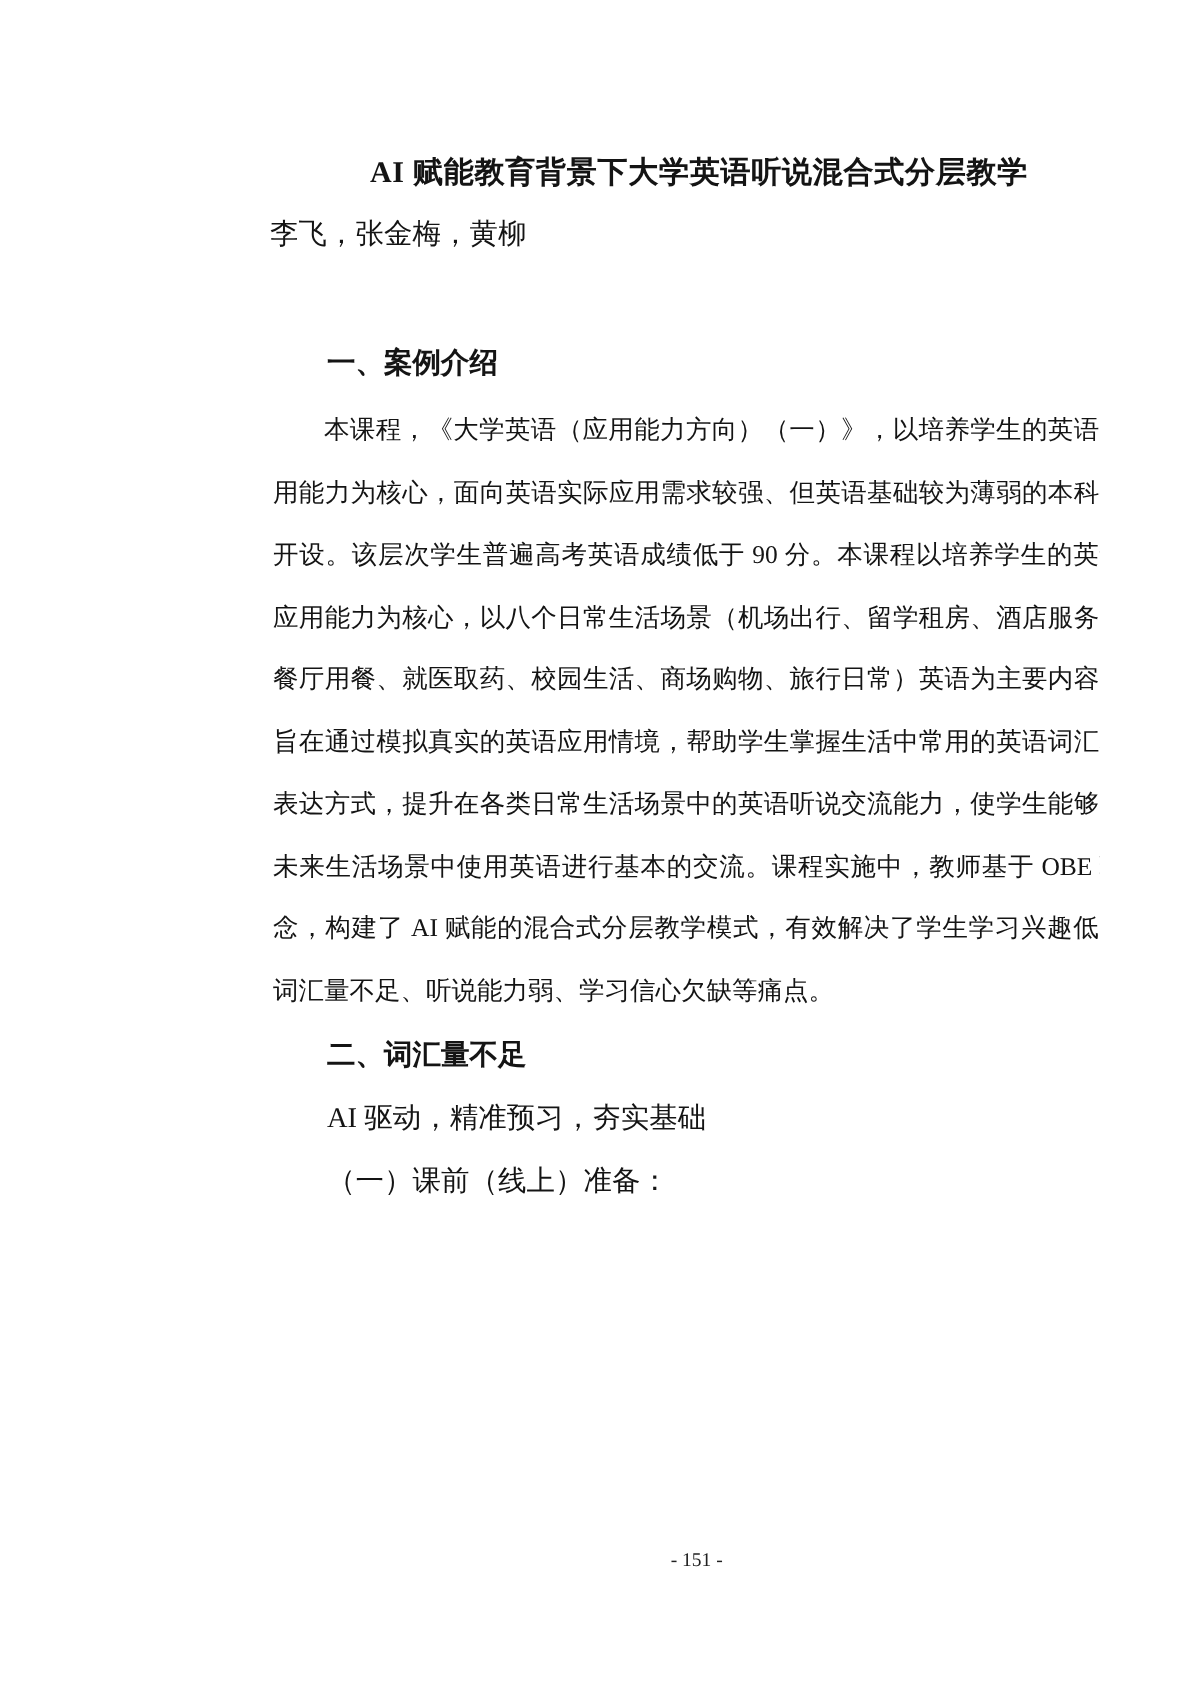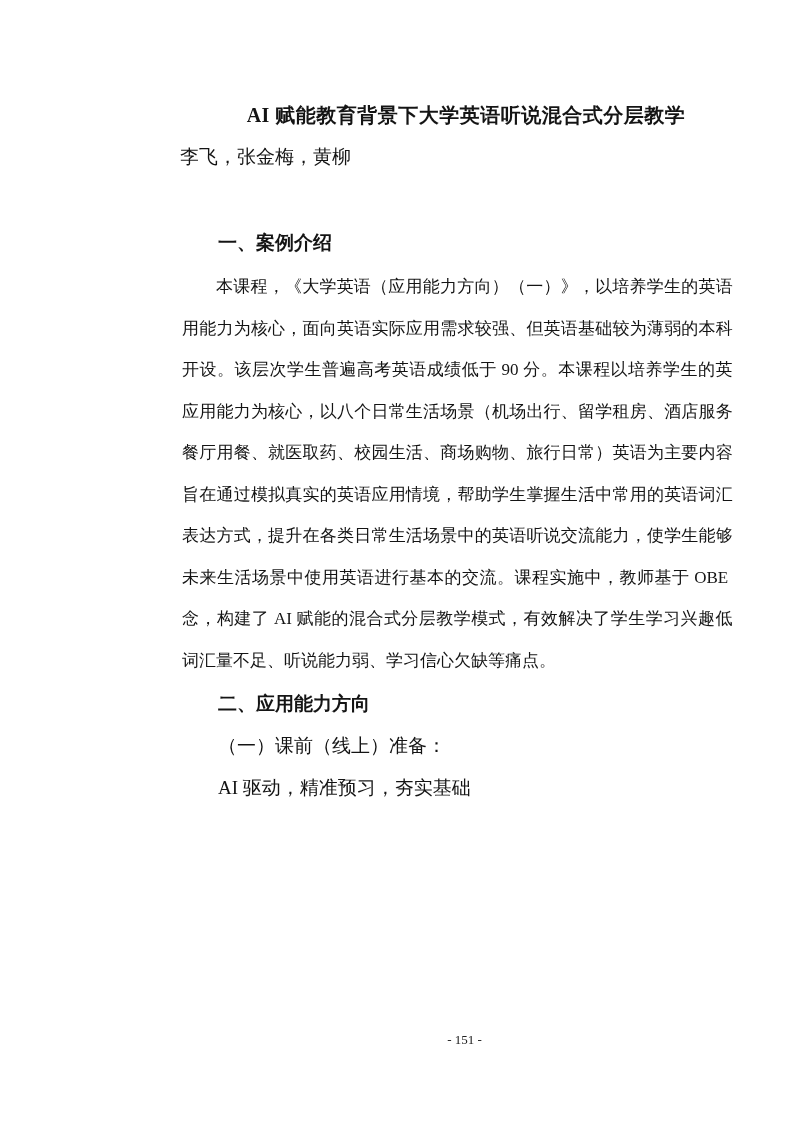--- a/index.html
+++ b/index.html
@@ -78,23 +78,23 @@
   <div class="content">
 
     <div class="doc-title">AI 赋能教育背景下大学英语听说混合式分层教学</div>
 
     <div class="authors">李飞，张金梅，黄柳</div>
 
     <h2 class="sec-heading first">一、案例介绍</h2>
 
     <p class="para">本课程，《大学英语（应用能力方向）（一）》，以培养学生的英语应用能力为核心，面向英语实际应用需求较强、但英语基础较为薄弱的本科生开设。该层次学生普遍高考英语成绩低于 90 分。本课程以培养学生的英语应用能力为核心，以八个日常生活场景（机场出行、留学租房、酒店服务、餐厅用餐、就医取药、校园生活、商场购物、旅行日常）英语为主要内容，旨在通过模拟真实的英语应用情境，帮助学生掌握生活中常用的英语词汇和表达方式，提升在各类日常生活场景中的英语听说交流能力，使学生能够在未来生活场景中使用英语进行基本的交流。课程实施中，教师基于 OBE 理念，构建了 AI 赋能的混合式分层教学模式，有效解决了学生学习兴趣低、词汇量不足、听说能力弱、学习信心欠缺等痛点。</p>
 
-    <h2 class="sec-heading">二、应用能力方向</h2>
+    <h2 class="sec-heading">二、词汇量不足</h2>
+
+    <p class="subline">AI 驱动，精准预习，夯实基础</p>
 
     <p class="subline">（一）课前（线上）准备：</p>
-
-    <p class="subline">AI 驱动，精准预习，夯实基础</p>
 
 
   </div>
 
   <div class="page-footer">- 151 -</div>
 </div>
 
 </body></html>

